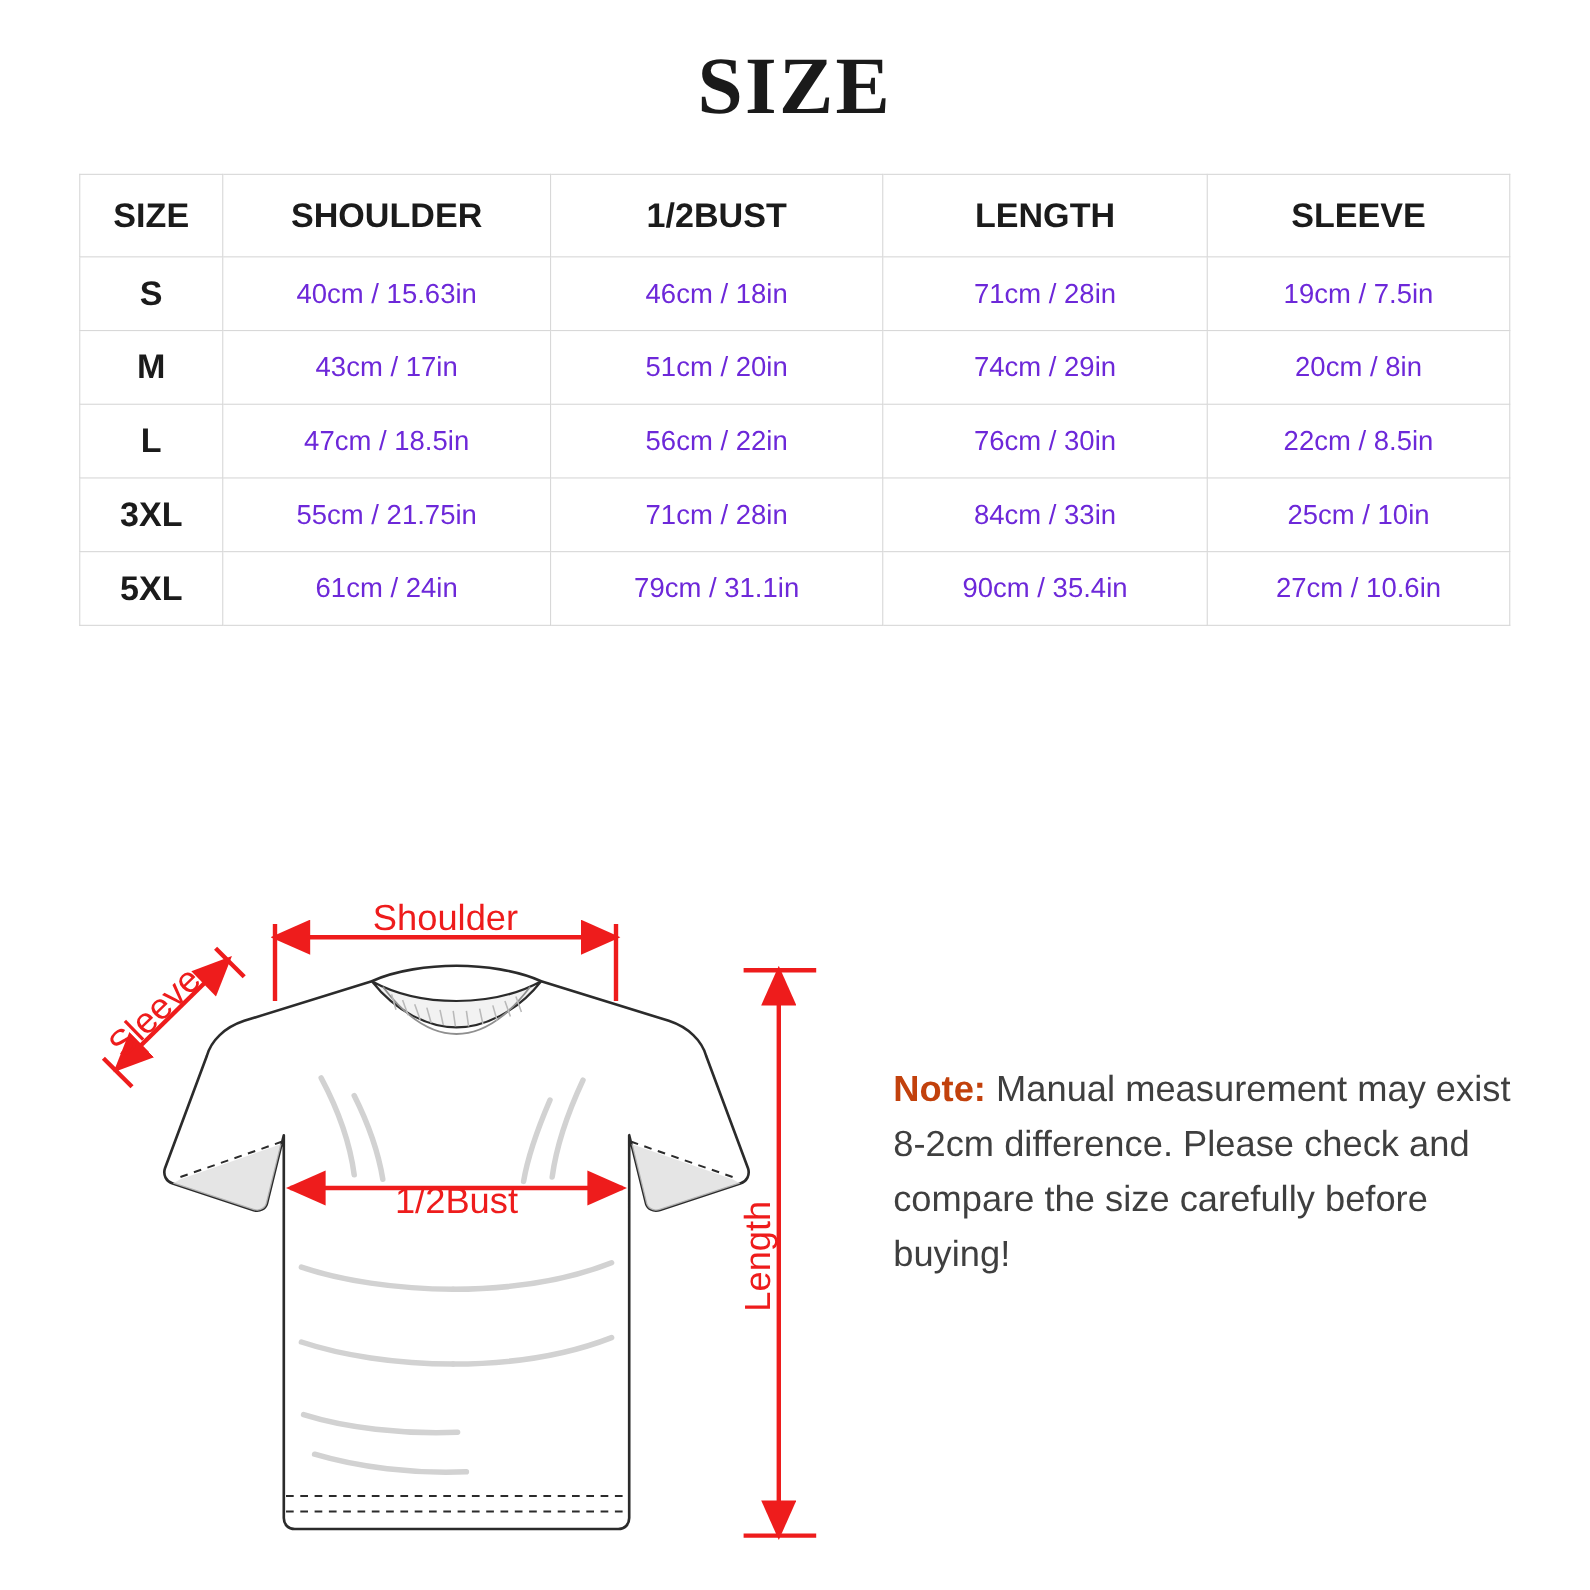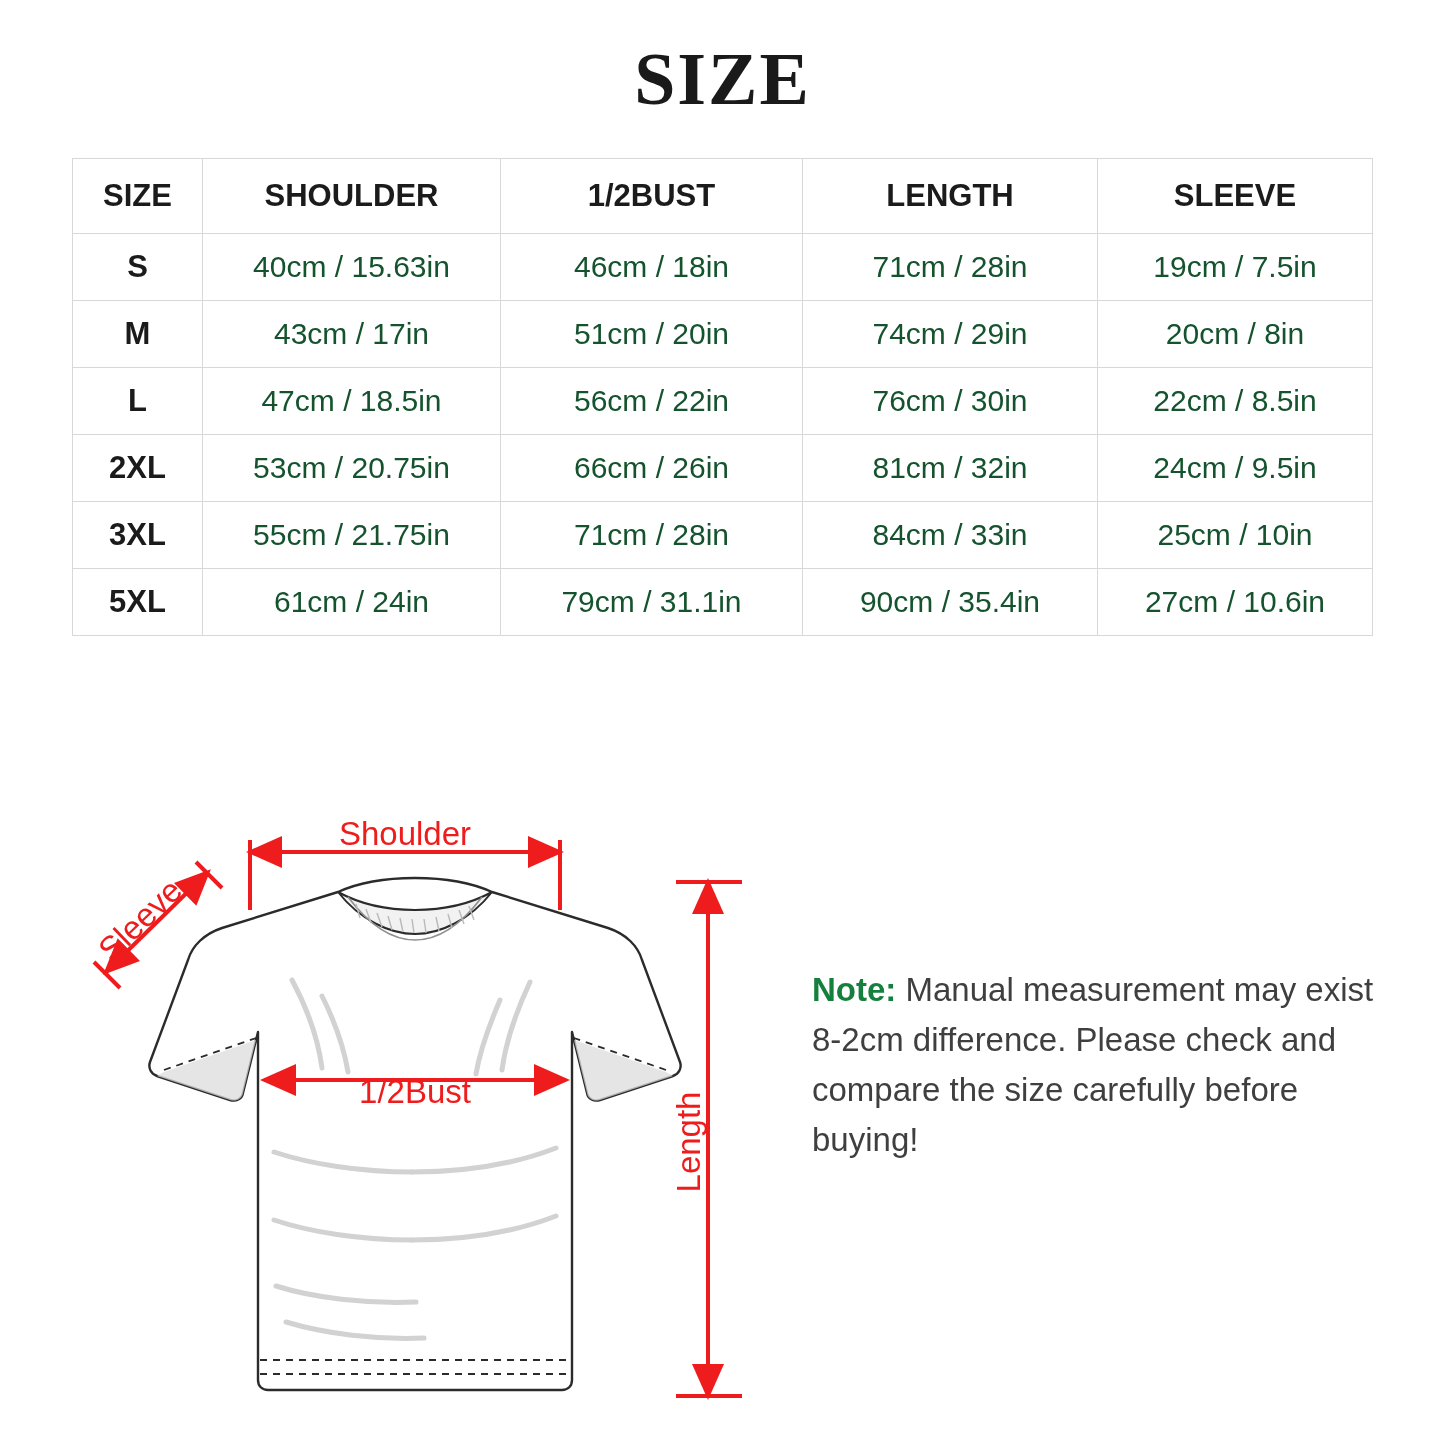--- a/index.html
+++ b/index.html
@@ -38,22 +38,22 @@
     border-collapse: collapse;
     width: 100%;
     table-layout: fixed;
   }
   table.size-table th,
   table.size-table td {
     border: 1px solid #d8d8d8;
     text-align: center;
     vertical-align: middle;
     height: 64px;
-    font-size: 30px;
-    color: #14532d;
+    font-size: 25px;
+    color: #6d28d9;
     font-weight: 400;
   }
   table.size-table thead th {
     font-weight: 700;
     font-size: 31px;
     color: #1b1b1b;
     height: 72px;
   }
   table.size-table col.c0 { width: 130px; }
   table.size-table col.c1 { width: 298px; }
@@ -85,21 +85,21 @@
   .note {
     position: absolute;
     left: 812px;
     top: 965px;
     width: 580px;
     font-size: 33px;
     line-height: 1.52;
     color: #3f3f3f;
   }
   .note b {
-    color: #15803d;
+    color: #c2410c;
     font-weight: 700;
   }
 </style>
 </head>
 <body>
 
 <div class="title">SIZE</div>
 
 <div class="table-wrap">
   <table class="size-table">
@@ -133,27 +133,20 @@
         <td>51cm / 20in</td>
         <td>74cm / 29in</td>
         <td>20cm / 8in</td>
       </tr>
       <tr>
         <td class="sz">L</td>
         <td>47cm / 18.5in</td>
         <td>56cm / 22in</td>
         <td>76cm / 30in</td>
         <td>22cm / 8.5in</td>
-      </tr>
-      <tr>
-        <td class="sz">2XL</td>
-        <td>53cm / 20.75in</td>
-        <td>66cm / 26in</td>
-        <td>81cm / 32in</td>
-        <td>24cm / 9.5in</td>
       </tr>
       <tr>
         <td class="sz">3XL</td>
         <td>55cm / 21.75in</td>
         <td>71cm / 28in</td>
         <td>84cm / 33in</td>
         <td>25cm / 10in</td>
       </tr>
       <tr>
         <td class="sz">5XL</td>

